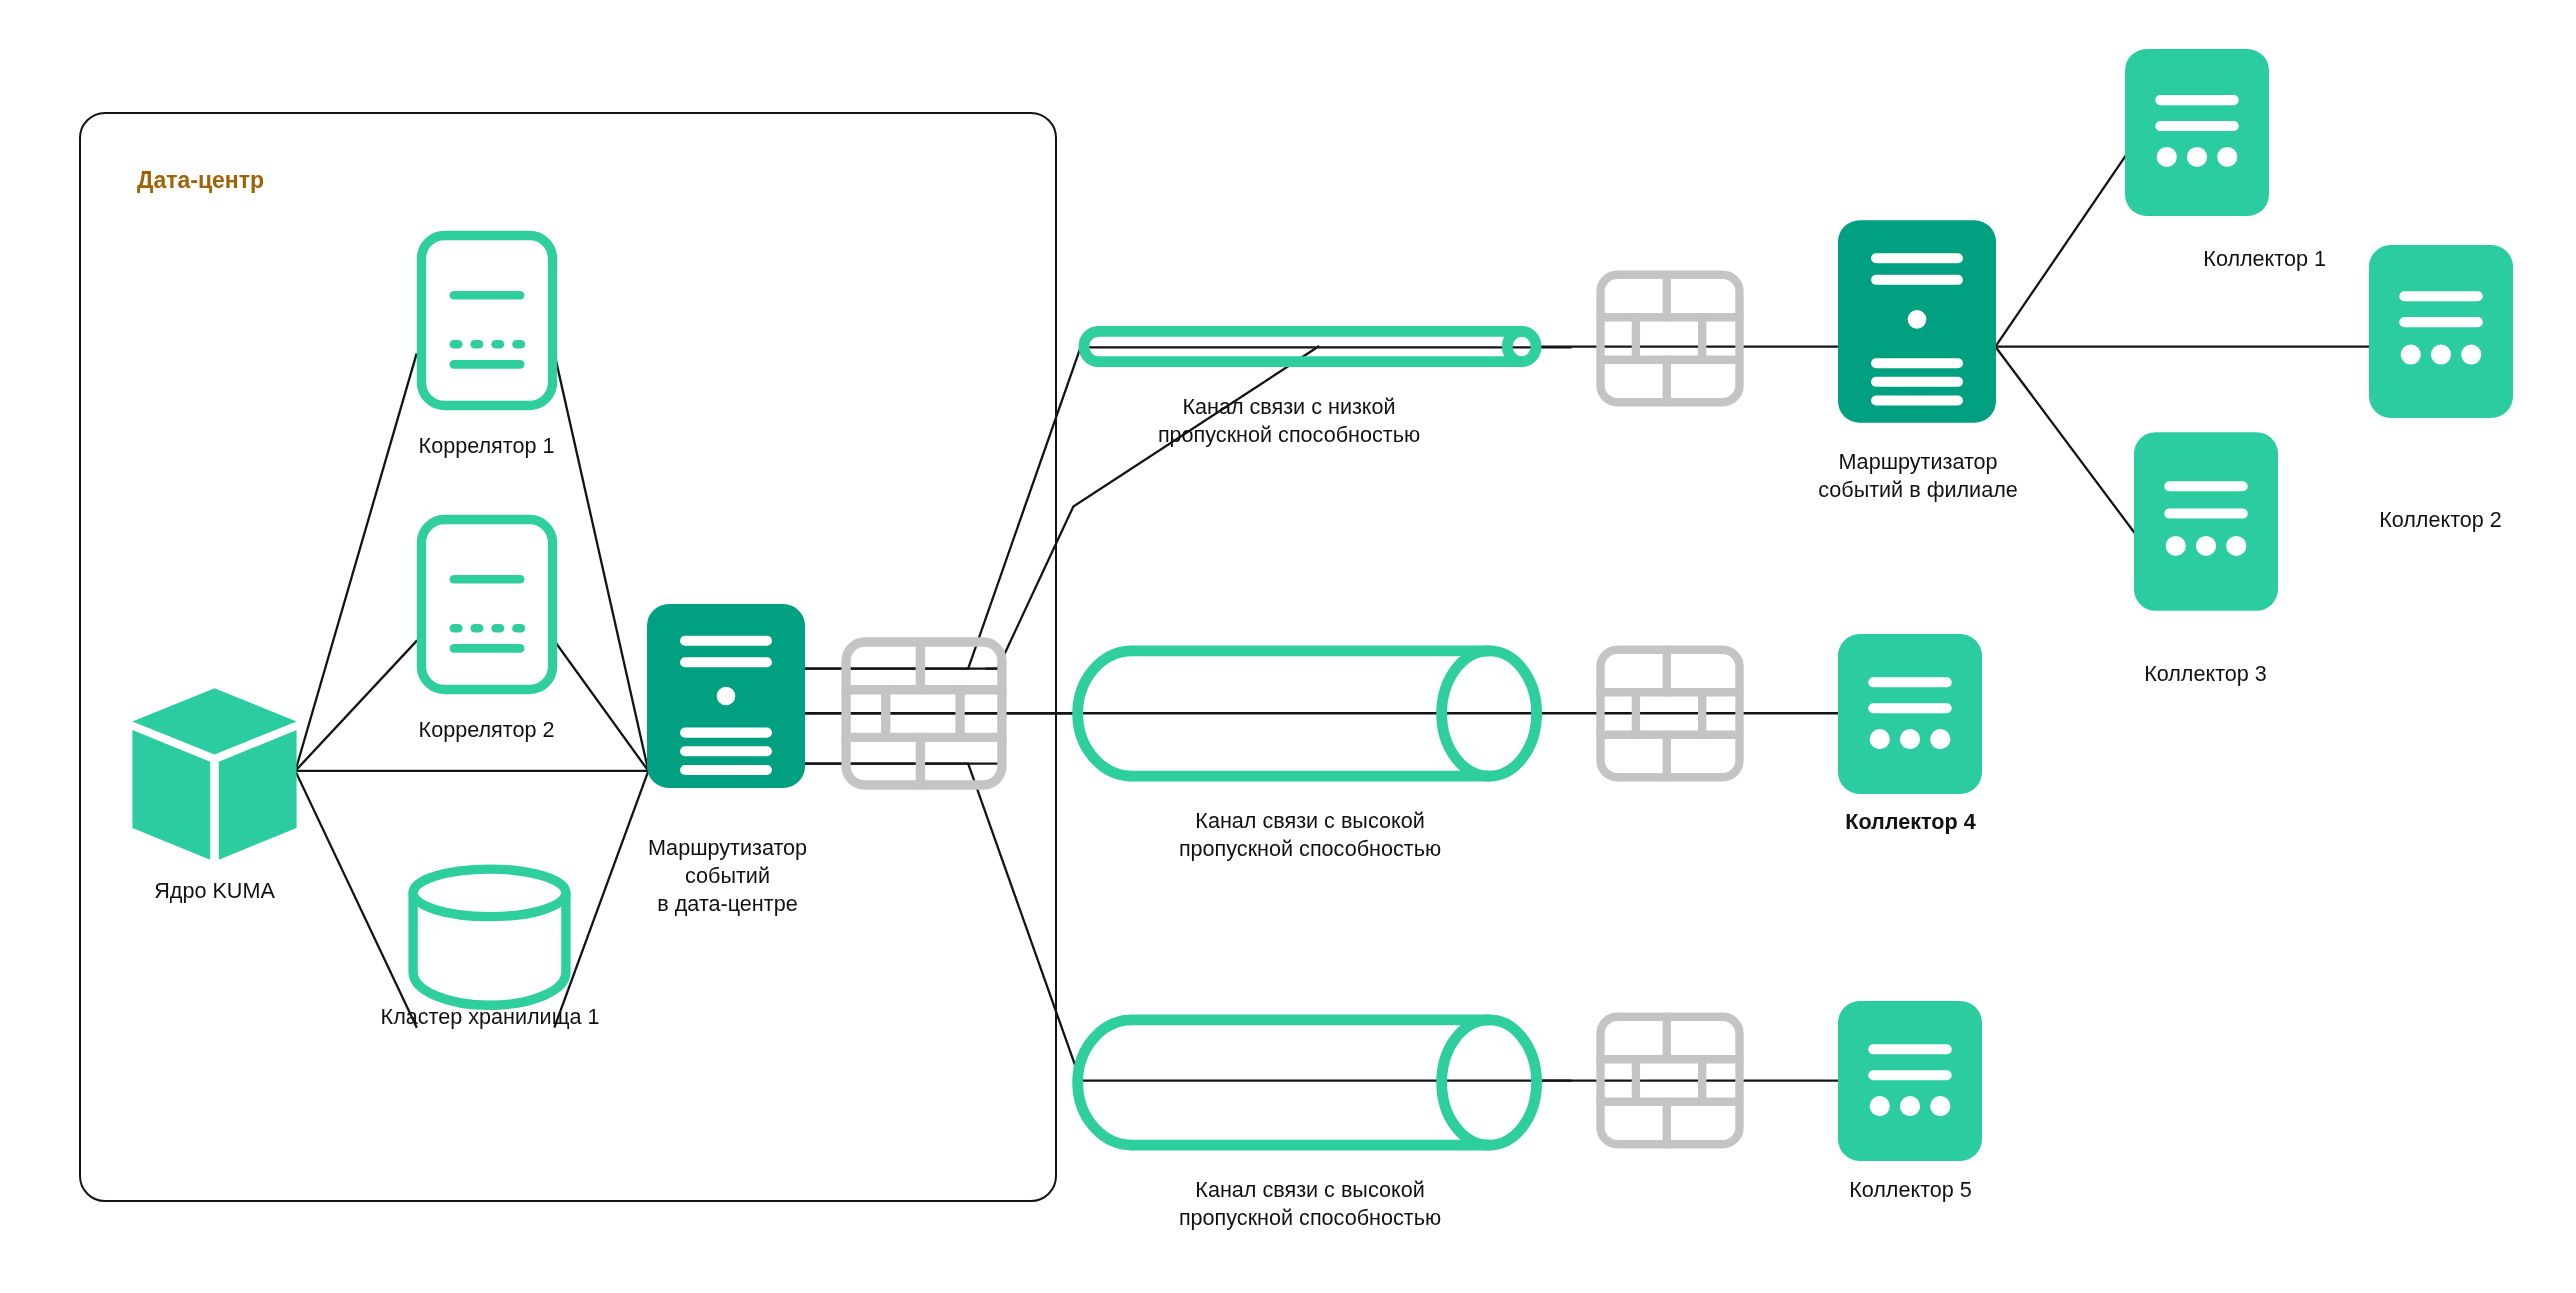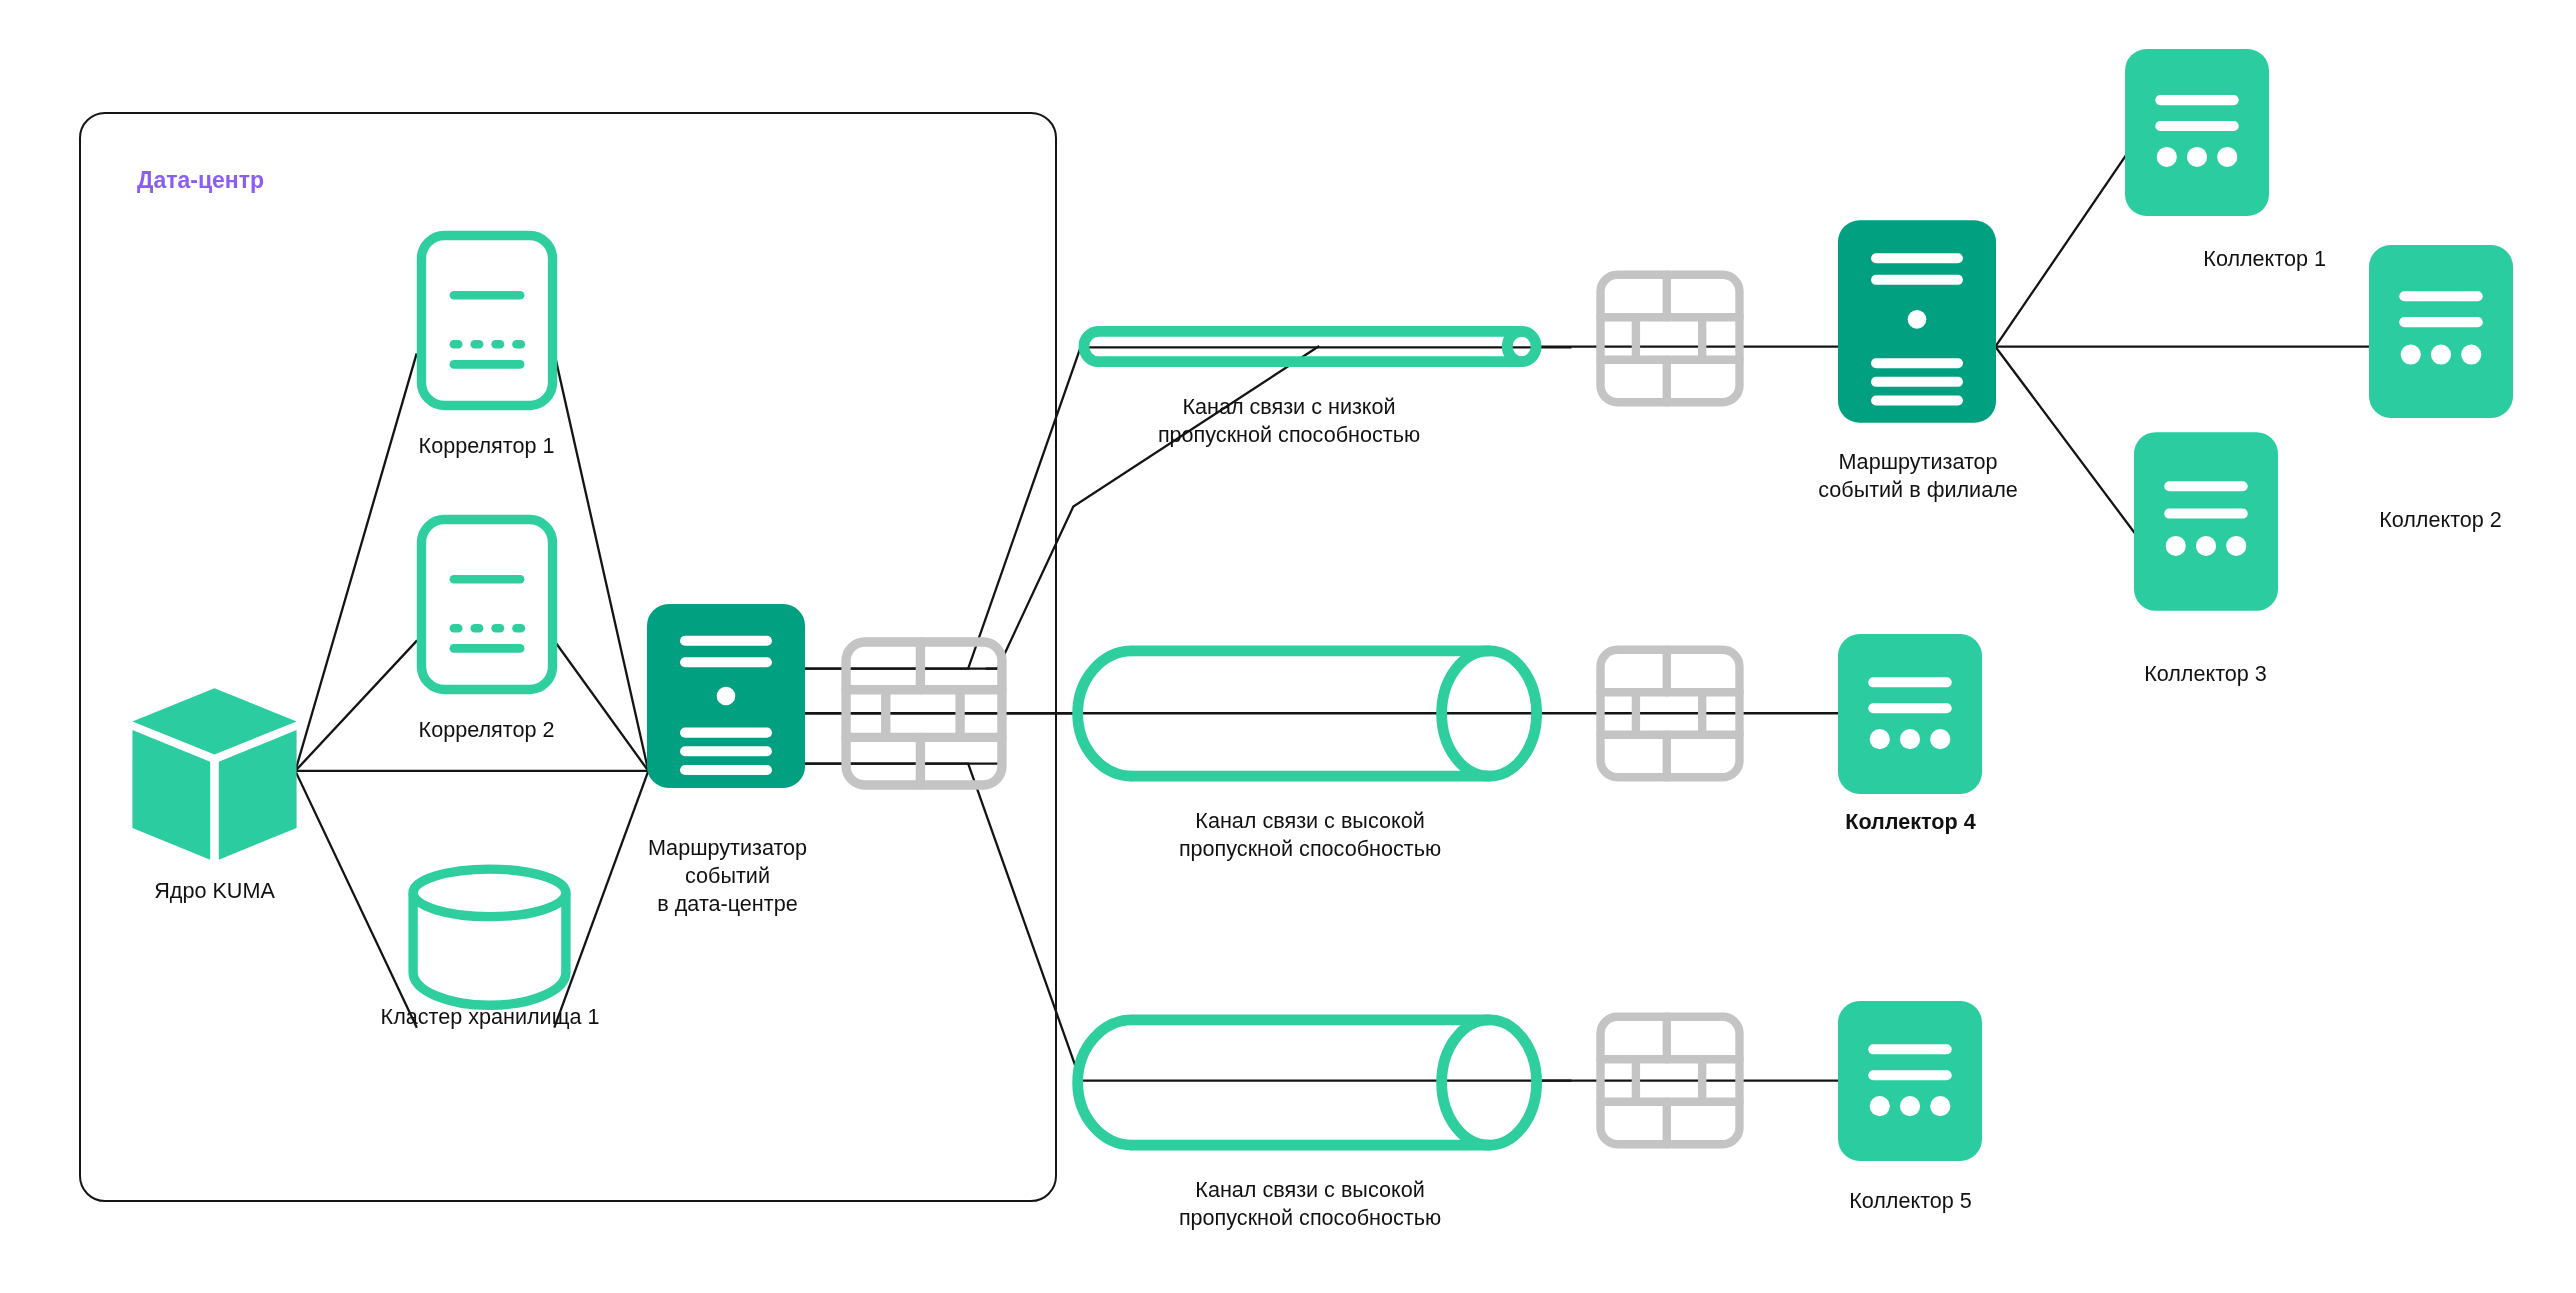--- a/index.html
+++ b/index.html
@@ -2,21 +2,21 @@
 <html style="font-size:11.5px"><head>
 <meta charset="utf-8">
 <style>
   html,body{margin:0;padding:0;background:#ffffff;}
   body{font-family:"Liberation Sans","DejaVu Sans",sans-serif;}
   #stage{position:relative;width:2576px;height:1294px;background:#ffffff;overflow:hidden;}
   #wires{position:absolute;left:0;top:0;width:2576px;height:1294px;}
   .node{position:absolute;}
   .lbl{position:absolute;text-align:center;color:#111111;font-size:21.6px;line-height:28px;
        font-family:"Liberation Sans","DejaVu Sans",sans-serif;white-space:pre;}
-  .dc-title{position:absolute;font-weight:bold;font-size:23px;color:#8b5cf6;
+  .dc-title{position:absolute;font-weight:bold;font-size:23px;color:#a16207;
        font-family:"Liberation Sans","DejaVu Sans",sans-serif;}
   .dc-box{position:absolute;border:2.2px solid #141414;border-radius:26px;background:transparent;}
   svg{display:block;overflow:visible;}
 </style>
 </head>
 <body>
 
 <div id="stage">
 
   <svg id="wires" viewBox="0 0 3576 1796">
@@ -280,16 +280,16 @@
   <div class="node" style="left:1838px;top:1001px;">
     <svg width="144" height="160" viewBox="0 0 200 222">
       <rect x="0" y="0" width="200" height="222" rx="30" ry="30" fill="#2ACCA0"></rect>
       <rect x="42" y="60" width="116" height="14" rx="7" fill="#fff"></rect>
       <rect x="42" y="96" width="116" height="14" rx="7" fill="#fff"></rect>
       <circle cx="58" cy="146" r="14" fill="#fff"></circle>
       <circle cx="100" cy="146" r="14" fill="#fff"></circle>
       <circle cx="142" cy="146" r="14" fill="#fff"></circle>
     </svg>
   </div>
-  <div class="lbl" style="left:1781px;top:1176px;width:259px;margin-top:11px;">Коллектор 5</div>
+  <div class="lbl" style="left:1781px;top:1176px;width:259px;">Коллектор 5</div>
 
 </div>
 
 
 </body></html>

